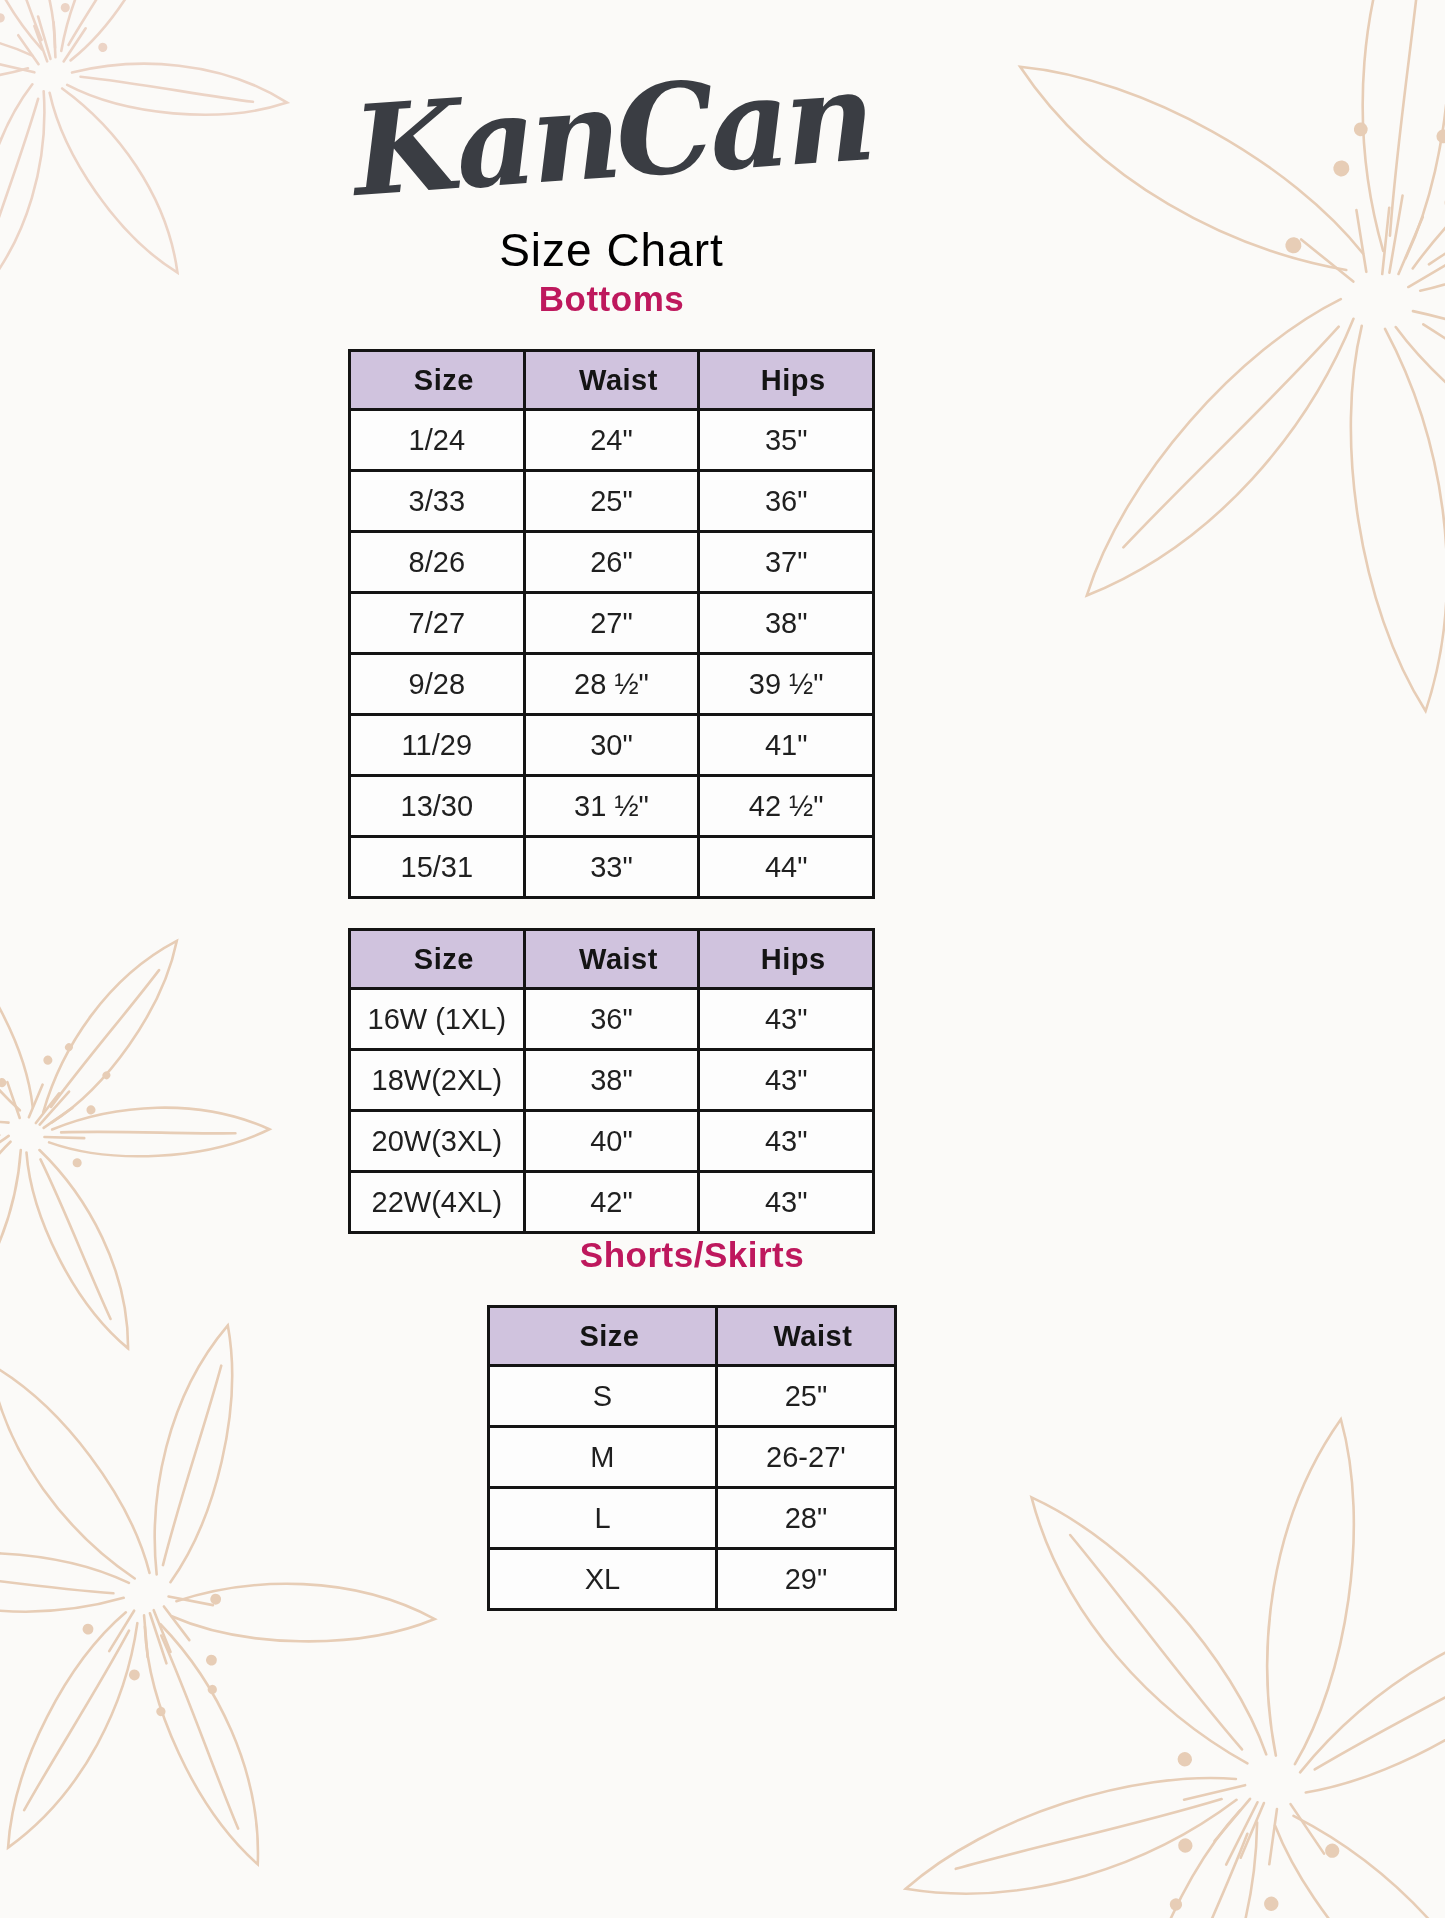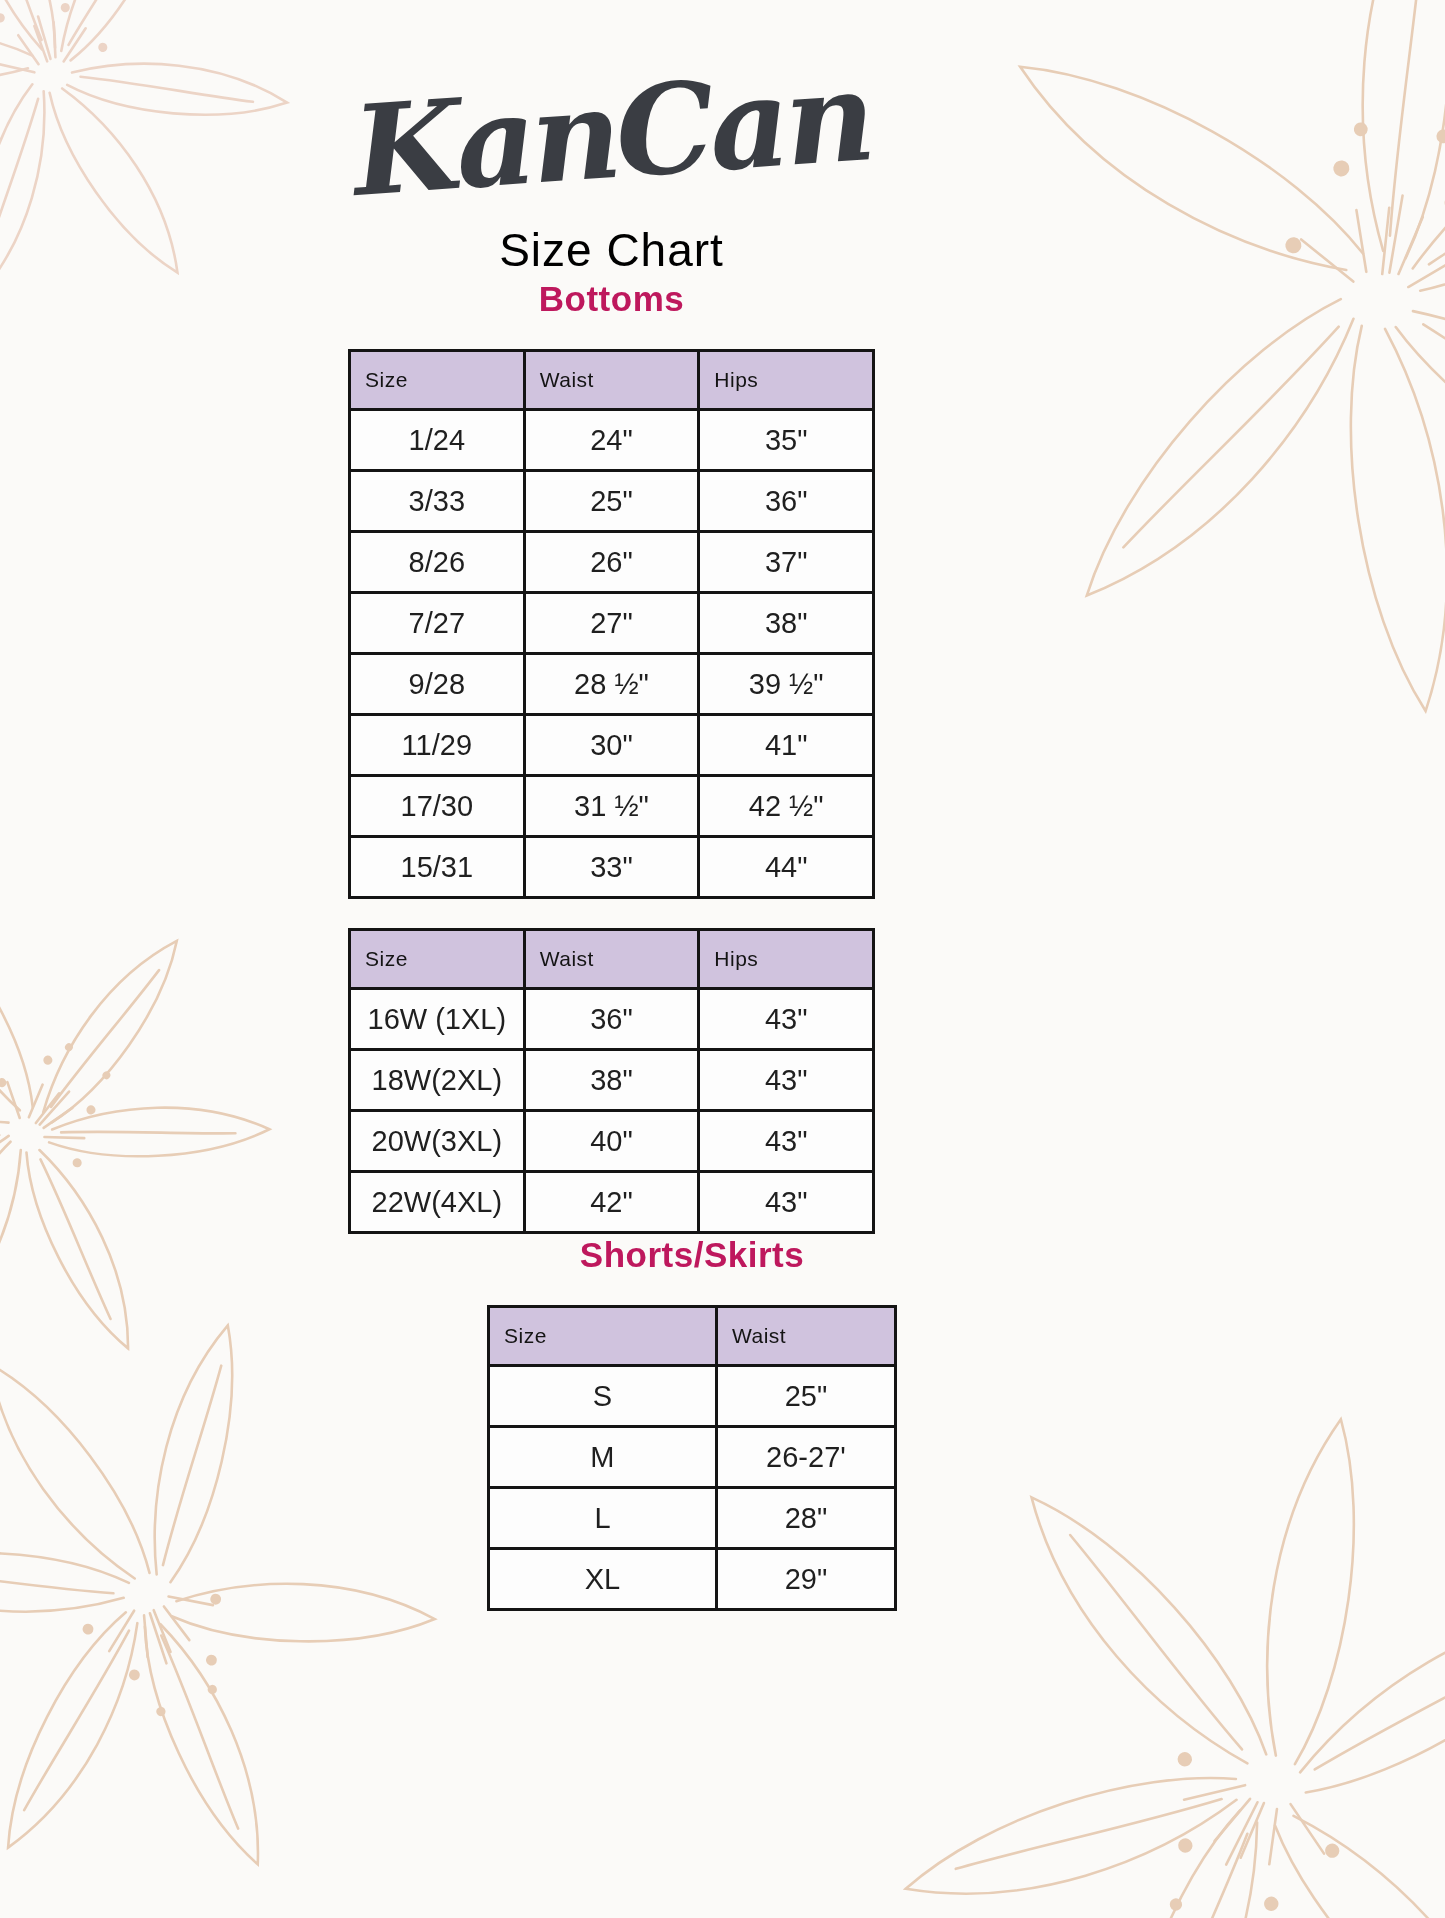--- a/index.html
+++ b/index.html
@@ -61,23 +61,23 @@
     margin-top: 29px;
     border-collapse: collapse;
     border: 3px solid #141414;
     background: #fdfdfd;
   }
   table.size-table th {
     background: #d0c3de;
     border: 3px solid #141414;
     height: 56px;
     padding: 0 0 0 14px;
-    text-align: left;
-    font-size: 21px;
-    font-weight: 400;
+    text-align: center;
+    font-size: 29px;
+    font-weight: 700;
     letter-spacing: 0.5px;
     color: #141414;
     width: 33.33%;
   }
   table.size-table td {
     border: 3px solid #141414;
     height: 58px;
     padding: 0;
     text-align: center;
     font-size: 29px;
@@ -194,21 +194,21 @@
               <td>9/28</td>
               <td>28 ½"</td>
               <td>39 ½"</td>
             </tr>
             <tr>
               <td>11/29</td>
               <td>30"</td>
               <td>41"</td>
             </tr>
             <tr>
-              <td>17/30</td>
+              <td>13/30</td>
               <td>31 ½"</td>
               <td>42 ½"</td>
             </tr>
             <tr>
               <td>15/31</td>
               <td>33"</td>
               <td>44"</td>
             </tr>
           </tbody>
         </table>

